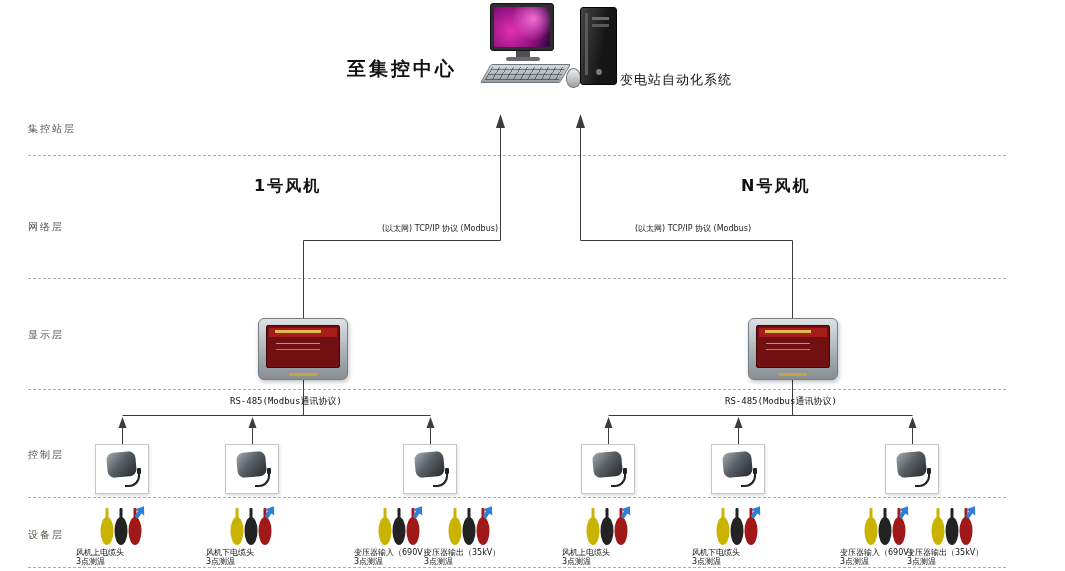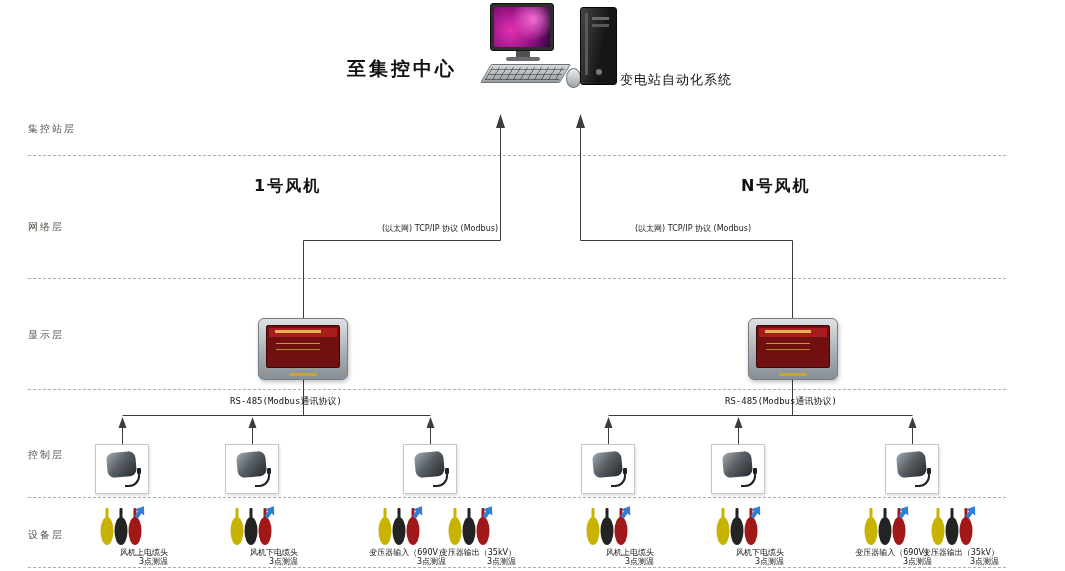--- a/index.html
+++ b/index.html
@@ -45,21 +45,21 @@
   .hmi-brand{position:absolute;left:50%;bottom:3px;transform:translateX(-50%);width:28px;height:3px;background:#c9a43c;border-radius:1px}
 
   
   .ctrl-box{position:absolute;top:444px;width:54px;height:50px;background:#fff;border:1px solid #c3c7cb;box-shadow:1px 2px 3px rgba(0,0,0,.12);box-sizing:border-box}
   .sensor{position:absolute;left:11px;top:7px;width:29px;height:25px;border-radius:7px;background:linear-gradient(135deg,#a3abb1 0%,#596066 45%,#24272b 100%);transform:rotate(-5deg)}
   .sensor-cable{position:absolute;left:29px;top:27px;width:13px;height:13px;border-bottom:2px solid #202226;border-right:2px solid #202226;border-bottom-right-radius:11px}
   .sensor-cable::after{content:"";position:absolute;right:-3px;top:-4px;width:4px;height:6px;background:#202226;border-radius:1px}
 
   
   .cables{position:absolute;top:505px;width:46px;height:42px;overflow:visible}
-  .dev-label{position:absolute;top:548px;width:92px;text-align:right;font-size:8px;line-height:9px}
+  .dev-label{position:absolute;top:548px;width:92px;text-align:left;font-size:8px;line-height:9px}
 </style>
 </head>
 <body>
 
 <div class="canvas">
 
   <div class="divider" style="top:155px"></div>
   <div class="divider" style="top:278px"></div>
   <div class="divider" style="top:389px"></div>
   <div class="divider" style="top:497px"></div>

